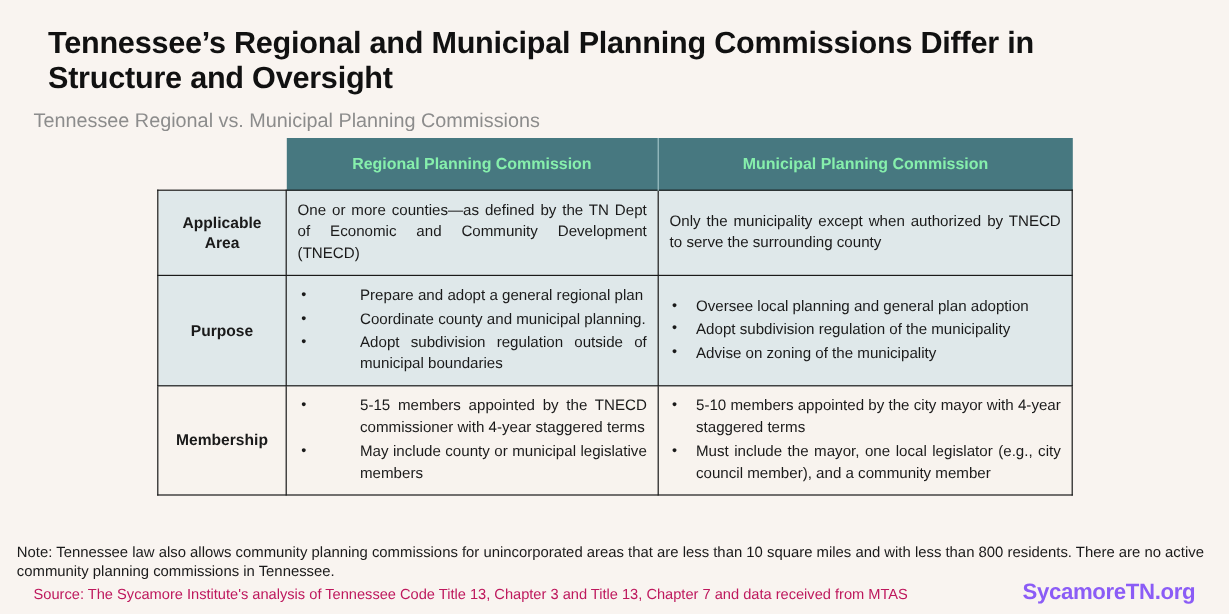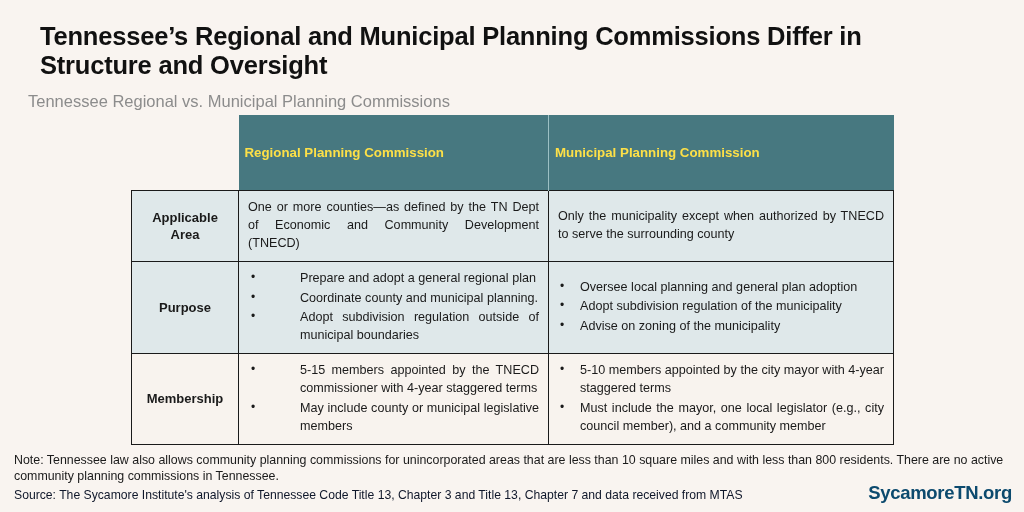--- a/index.html
+++ b/index.html
@@ -50,26 +50,26 @@
     width: 762px;
     table-layout: fixed;
   }
   table.cmp col.c-label { width: 107px; }
   table.cmp col.c-reg   { width: 310px; }
   table.cmp col.c-mun   { width: 345px; }
 
   
   thead th {
     background: #477880;
-    color: #fde047;
+    color: #86efac;
     font-size: 13.3px;
     font-weight: bold;
-    text-align: left;
+    text-align: center;
     height: 43px;
-    padding: 16px 6px;
+    padding: 0 6px;
     border: none;
     vertical-align: middle;
   }
   thead th.spacer {
     background: #f9f4f0;
   }
   thead th.h-reg {
     border-right: 1px solid #9cc0c4;
   }
 
@@ -126,32 +126,32 @@
     position: absolute;
     left: 14px;
     top: 452px;
     width: 998px;
     font-size: 12.4px;
     line-height: 1.32;
     color: #1a1a1a;
   }
   .source {
     position: absolute;
-    left: 14px;
+    left: 28px;
     top: 488px;
     font-size: 12.2px;
-    color: #0f172a;
+    color: #be185d;
   }
   .brand {
     position: absolute;
-    right: 12px;
+    right: 28px;
     top: 482px;
     font-size: 18.5px;
     font-weight: bold;
-    color: #0c4a6e;
+    color: #8b5cf6;
     letter-spacing: -0.3px;
     margin-left: 48px;
   }
 </style>
 </head>
 <body>
 
 <div class="header">
   <h1 class="title">Tennessee’s Regional and Municipal Planning Commissions Differ in Structure and Oversight</h1>
   <div class="subtitle">Tennessee Regional vs. Municipal Planning Commissions</div>

